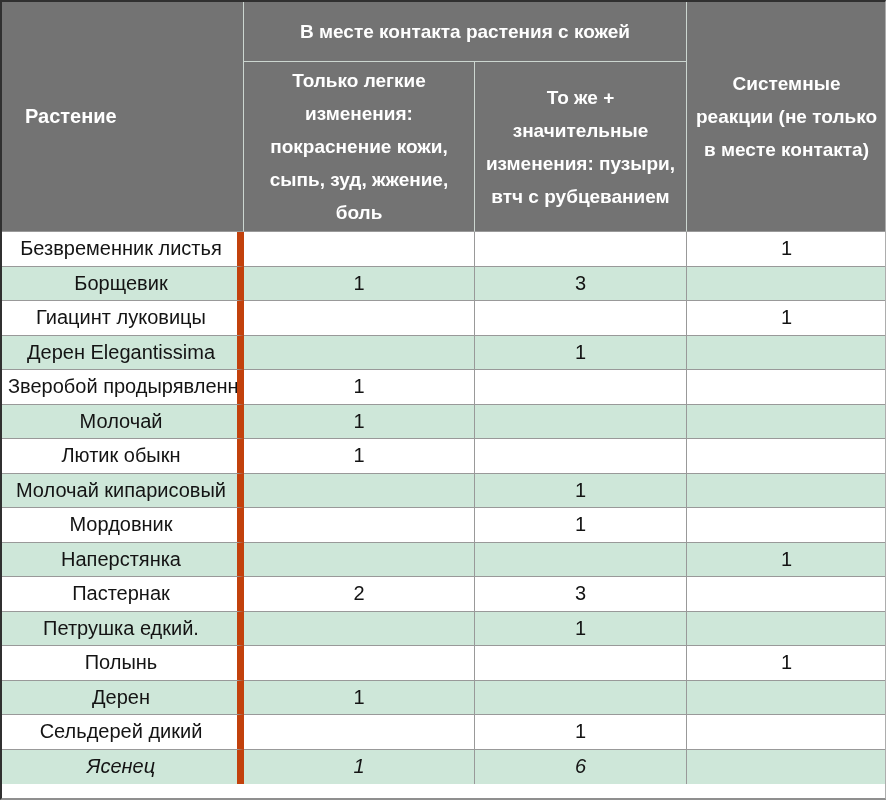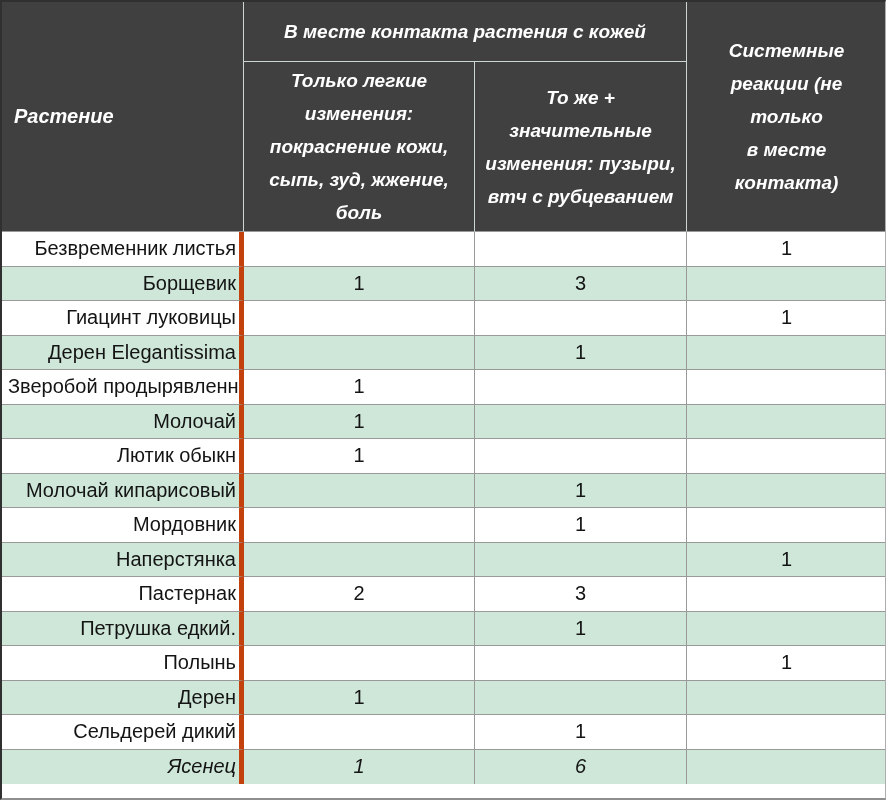--- a/index.html
+++ b/index.html
@@ -20,35 +20,34 @@
     background: #ffffff;
   }
   table.plants {
     border-collapse: separate;
     border-spacing: 0;
     table-layout: fixed;
     width: 884px;
   }
   
   th {
-    background: #404040;
+    background: #737373;
     color: #ffffff;
     font-weight: 700;
     font-size: 19px;
     line-height: 33px;
     vertical-align: middle;
     text-align: center;
     padding: 2px 6px;
     white-space: pre-line;
     box-sizing: border-box;
-    font-style: italic;
   }
   th.plant-h {
     text-align: left;
-    padding-left: 12px;
+    padding-left: 23px;
     font-size: 20px;
     border-right: 1px solid #ccd6d0;
     border-bottom: 1px solid #999999;
   }
   th.group-h {
     height: 60px;
     border-right: 1px solid #ccd6d0;
     border-bottom: 1px solid #ccd6d0;
   }
   th.sys-h {
@@ -64,25 +63,25 @@
     font-size: 20px;
     color: #141414;
     height: 34.5px;
     vertical-align: middle;
     box-sizing: border-box;
     border-bottom: 1px solid #999999;
     background: #ffffff;
     padding: 0;
   }
   td.plant {
-    text-align: right;
+    text-align: center;
     padding: 0 3px 0 6px;
     white-space: nowrap;
     overflow: hidden;
-    border-right: 5px solid #c2410c;
+    border-right: 7px solid #c2410c;
   }
   td.num {
     text-align: center;
     border-right: 1px solid #999999;
   }
   td.num:last-child {
     border-right: none;
   }
   tbody tr:nth-child(even) td {
     background: #cee7d9;

